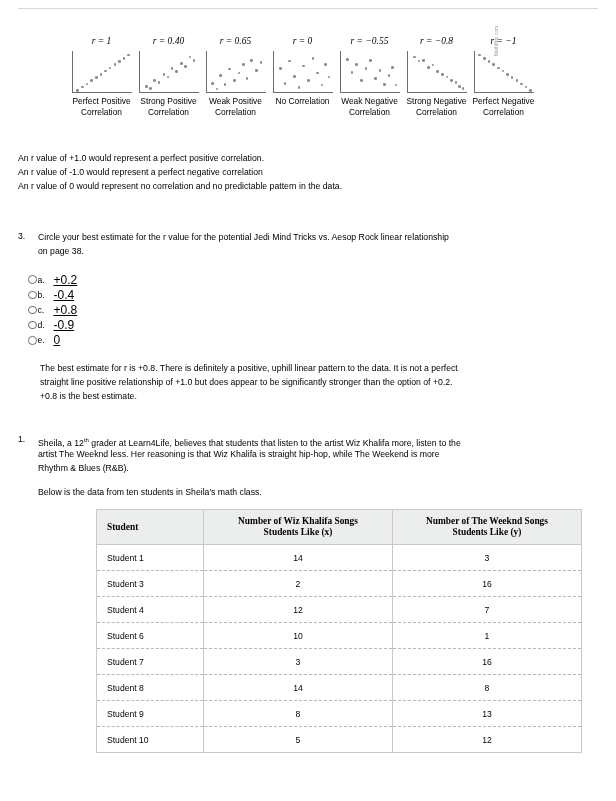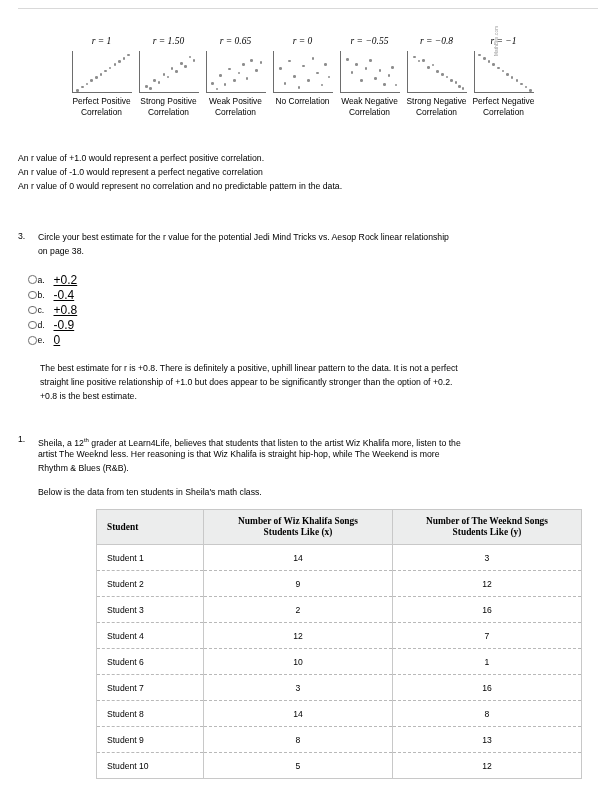--- a/index.html
+++ b/index.html
@@ -182,21 +182,21 @@
         <div class="dot" style="left: 41.02px; top: 12.4px;"></div>
         <div class="dot" style="left: 45.66px; top: 9.2px;"></div>
         <div class="dot" style="left: 50.3px; top: 6px;"></div>
         <div class="dot" style="left: 54.94px; top: 2.8px;"></div>
       </div>
     <div class="corr-caption">Perfect
 Positive
 Correlation</div>
   </div>
   <div class="corr-col">
-    <div class="corr-r">r = 1.50</div>
+    <div class="corr-r">r = 0.40</div>
     <div class="plot">
         <div class="dot" style="left: 5.64px; top: 34px;"></div>
         <div class="dot" style="left: 9.7px; top: 36px;"></div>
         <div class="dot" style="left: 13.76px; top: 28px;"></div>
         <div class="dot" style="left: 18.4px; top: 30px;"></div>
         <div class="dot" style="left: 23.04px; top: 22px;"></div>
         <div class="dot" style="left: 27.1px; top: 24.8px;"></div>
         <div class="dot" style="left: 31.16px; top: 16px;"></div>
         <div class="dot" style="left: 35.8px; top: 19.2px;"></div>
         <div class="dot" style="left: 40.44px; top: 11.2px;"></div>
@@ -368,25 +368,20 @@
 Students Like (y)</th>
     </tr>
   </thead>
   <tbody>
     <tr>
       <td class="student-c">Student 1</td>
       <td>14</td>
       <td>3</td>
     </tr>
     <tr>
-      <td class="student-c">Student 2</td>
-      <td>9</td>
-      <td>12</td>
-    </tr>
-    <tr>
       <td class="student-c">Student 3</td>
       <td>2</td>
       <td>16</td>
     </tr>
     <tr>
       <td class="student-c">Student 4</td>
       <td>12</td>
       <td>7</td>
     </tr>
     <tr>

